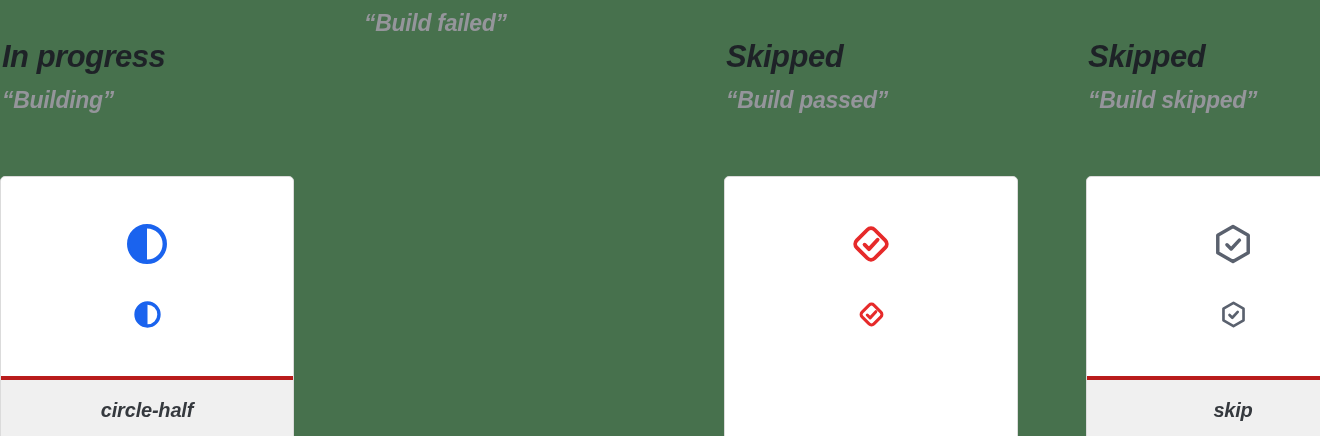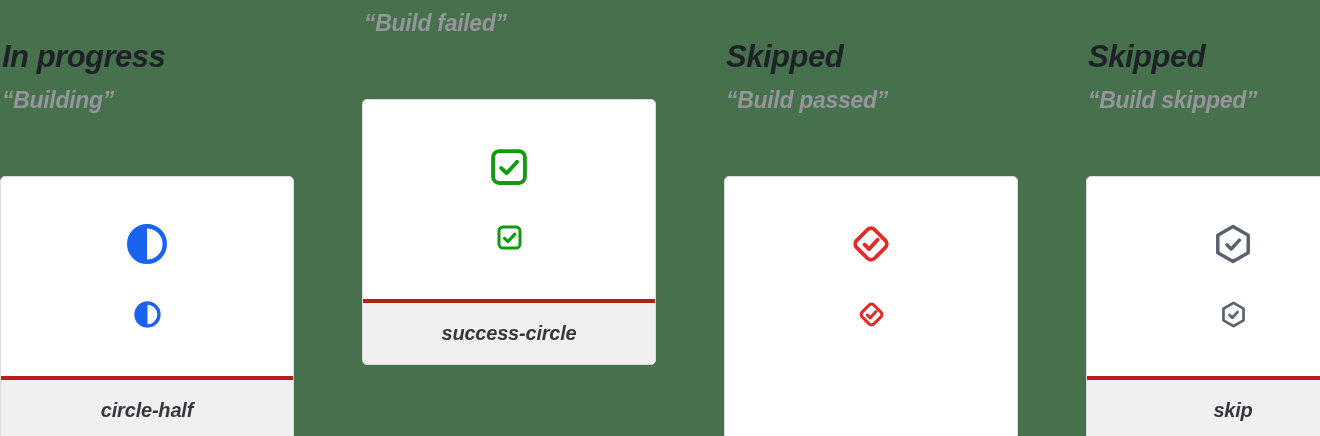--- a/index.html
+++ b/index.html
@@ -88,35 +88,20 @@
         </svg>
       </div>
       <div class="card-footer">
         <span class="footer-label">circle-half</span>
       </div>
     </div>
   </div>
 
   <div class="column">
     <div class="quote">“Build failed”</div>
-    <div class="card">
-      <div class="card-body">
-        <svg class="icon-large" viewBox="0 0 24 24" style="color: rgb(15, 157, 15);">
-          <rect x="3.3" y="3.3" width="17.4" height="17.4" rx="3.4" fill="none" stroke="currentColor" stroke-width="2.1" stroke-linejoin="round"></rect>
-          <path d="M7.8 12.6 L10.7 15.4 L16.4 9.2" fill="none" stroke="currentColor" stroke-width="2.1" stroke-linecap="round" stroke-linejoin="round"></path>
-        </svg>
-        <svg class="icon-small" viewBox="0 0 24 24" style="color: rgb(15, 157, 15);">
-          <rect x="3.3" y="3.3" width="17.4" height="17.4" rx="3.4" fill="none" stroke="currentColor" stroke-width="2.5" stroke-linejoin="round"></rect>
-          <path d="M7.8 12.6 L10.7 15.4 L16.4 9.2" fill="none" stroke="currentColor" stroke-width="2.5" stroke-linecap="round" stroke-linejoin="round"></path>
-        </svg>
-      </div>
-      <div class="card-footer">
-        <span class="footer-label">success-circle</span>
-      </div>
-    </div>
   </div>
 
   <div class="column">
     <div class="heading">Skipped</div>
     <div class="quote">“Build passed”</div>
     <div class="card">
       <div class="card-body">
         <svg class="icon-large" viewBox="0 0 24 24" style="color: rgb(230, 42, 42);">
           <rect x="5.1" y="5.1" width="13.8" height="13.8" rx="2.8" fill="none" stroke="currentColor" stroke-width="2.1" stroke-linejoin="round" transform="rotate(45 12 12)"></rect>
           <path d="M8.5 12.4 L10.9 14.8 L15.6 9.7" fill="none" stroke="currentColor" stroke-width="2.1" stroke-linecap="round" stroke-linejoin="round"></path>

